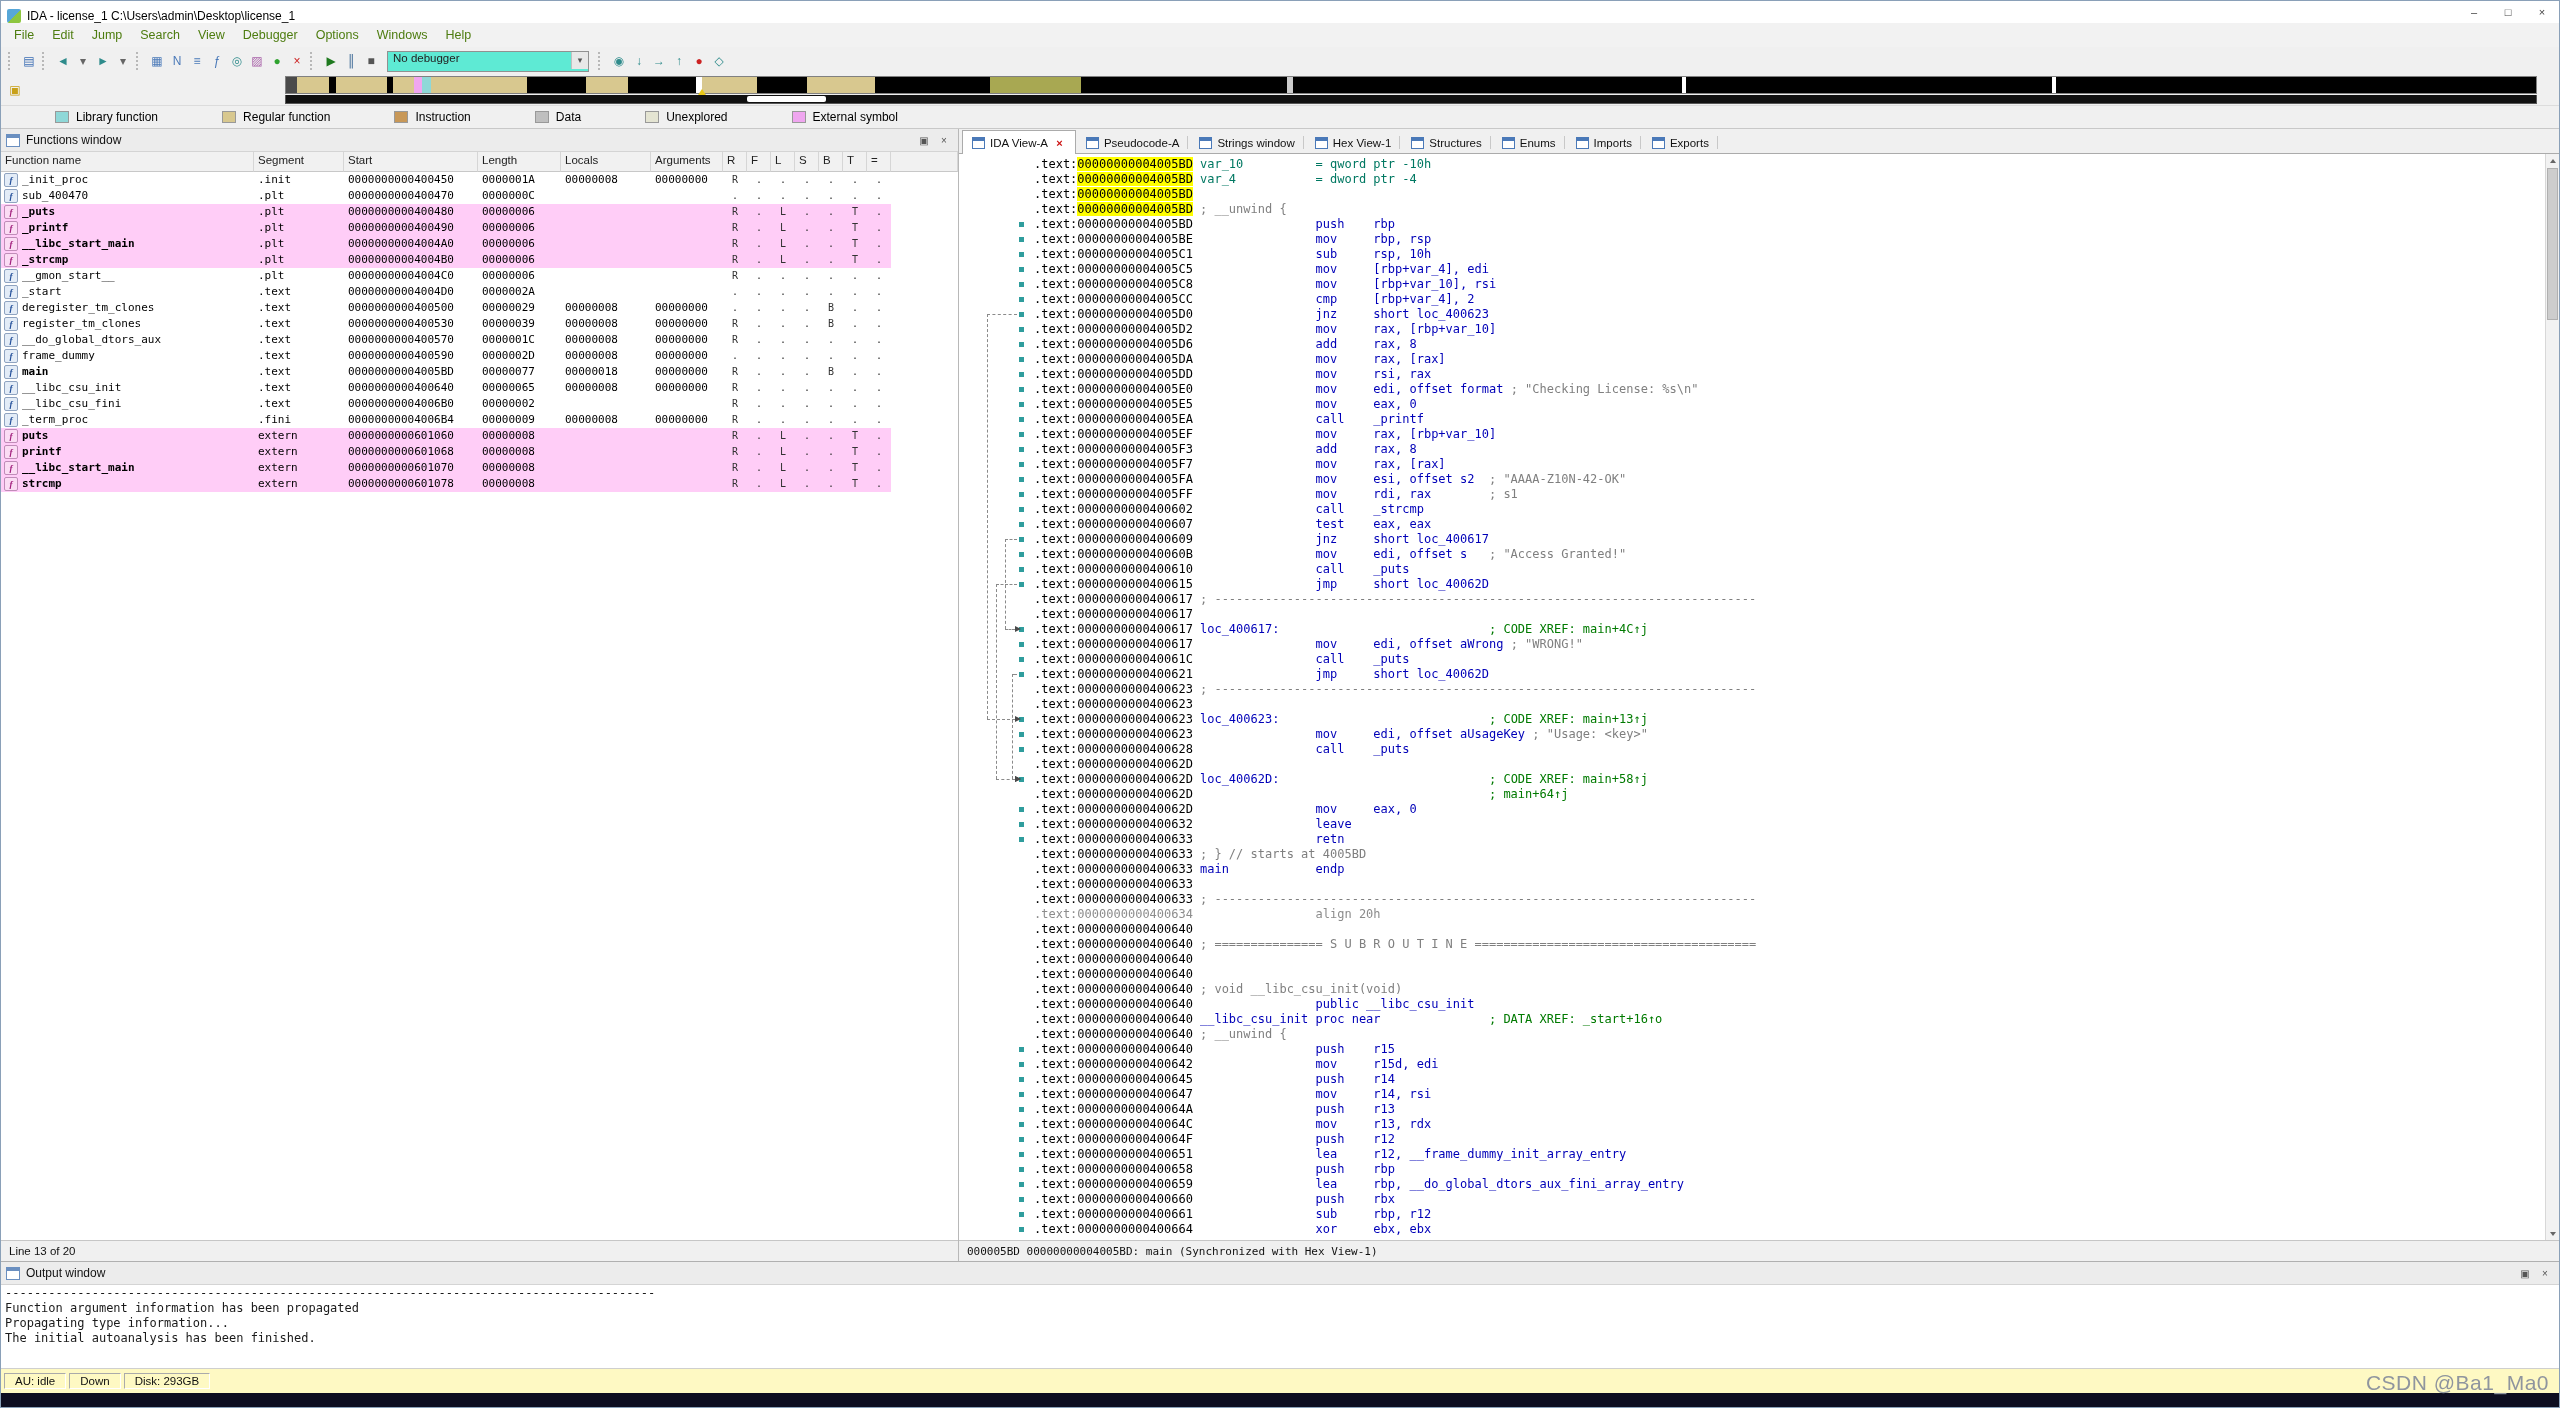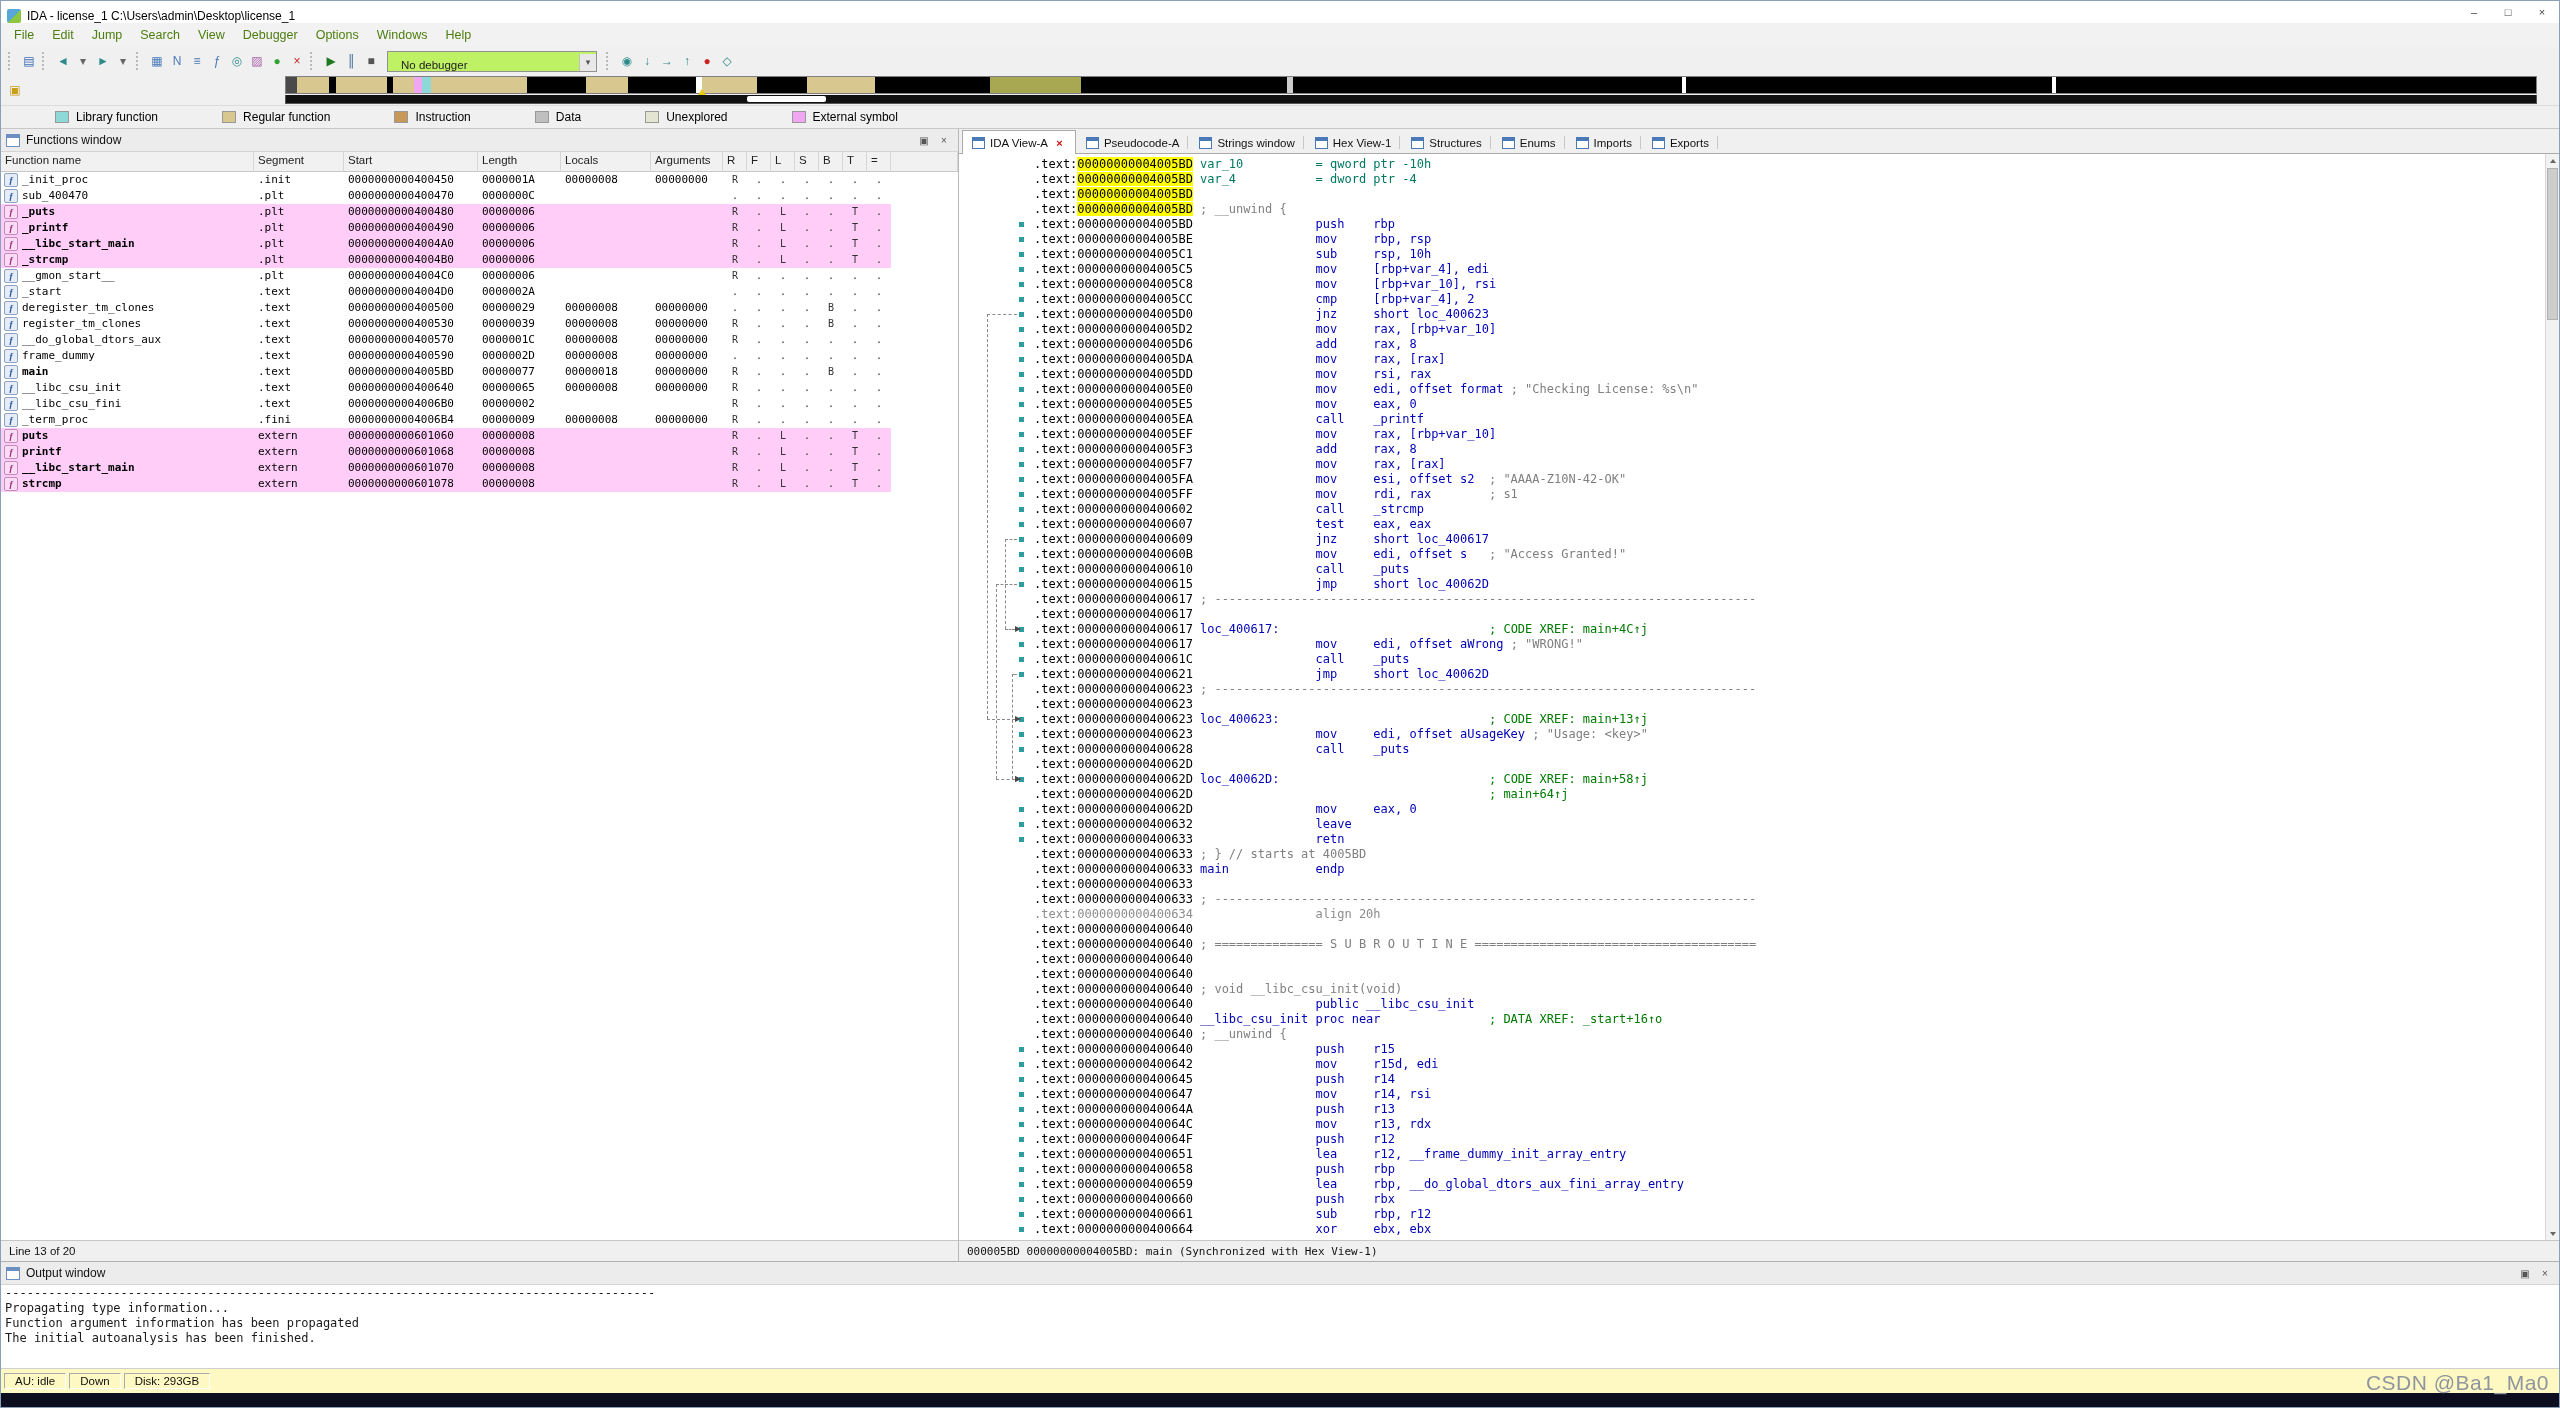--- a/index.html
+++ b/index.html
@@ -14,21 +14,21 @@
 
   
   .menubar{flex:0 0 24px;display:flex;align-items:center;padding-left:4px;font-size:12.5px;background:#f2f2f2;}
   .mi{padding:3px 9px;color:#4d7c0f;}
 
   
   .toolbar{flex:0 0 28px;display:flex;align-items:center;padding:0 4px;background:#f0f0f0;}
   .tgrip{width:4px;height:18px;border-left:2px dotted #b8b8b8;margin:0 5px 0 3px;}
   .tgroup{display:flex;align-items:center;}
   .ticon{width:20px;height:20px;display:flex;align-items:center;justify-content:center;font-size:12px;}
-  .combo{width:200px;height:19px;background:#bef264;border:1px solid #919191;display:flex;align-items:flex-end;margin:0 6px;font-size:11.5px;padding-left:8px;}
+  .combo{width:200px;height:19px;background:#5eead4;border:1px solid #919191;display:flex;align-items:flex-start;margin:0 6px;font-size:11.5px;}
   .combo-label{flex:1;padding-left:5px;color:#222;white-space:nowrap;}
   .combo-arrow{width:16px;height:17px;display:flex;align-items:center;justify-content:center;background:#e8e8e8;border-left:1px solid #c0c0c0;font-size:9px;color:#555;}
   .combo-arrow::before{content:"▾";}
 
   
   .navrow{flex:0 0 30px;display:flex;align-items:center;background:#f0f0f0;}
   .toolbar2{width:280px;flex:0 0 280px;display:flex;align-items:center;padding-left:4px;}
   .navwrap{flex:1;margin-right:22px;}
   .navband{height:16px;display:flex;border:1px solid #808080;background:#000;overflow:hidden;}
   .nseg{height:100%;}
@@ -814,22 +814,22 @@
     <div class="phead">
       <span class="phicon"></span>
       <span>Output window</span>
       <span class="pbtns">
           <div class="pbtn">▣</div>
           <div class="pbtn">×</div>
         </span>
     </div>
     <div class="olines">
         <div class="oline">------------------------------------------------------------------------------------------</div>
+        <div class="oline">Function argument information has been propagated</div>
         <div class="oline">Propagating type information...</div>
-        <div class="oline">Function argument information has been propagated</div>
         <div class="oline">The initial autoanalysis has been finished.</div>
       </div>
   </div>
 
   <div class="statusbar">
     <span class="sbcell">AU: idle</span>
     <span class="sbcell">Down</span>
     <span class="sbcell">Disk: 293GB</span>
   </div>
 

